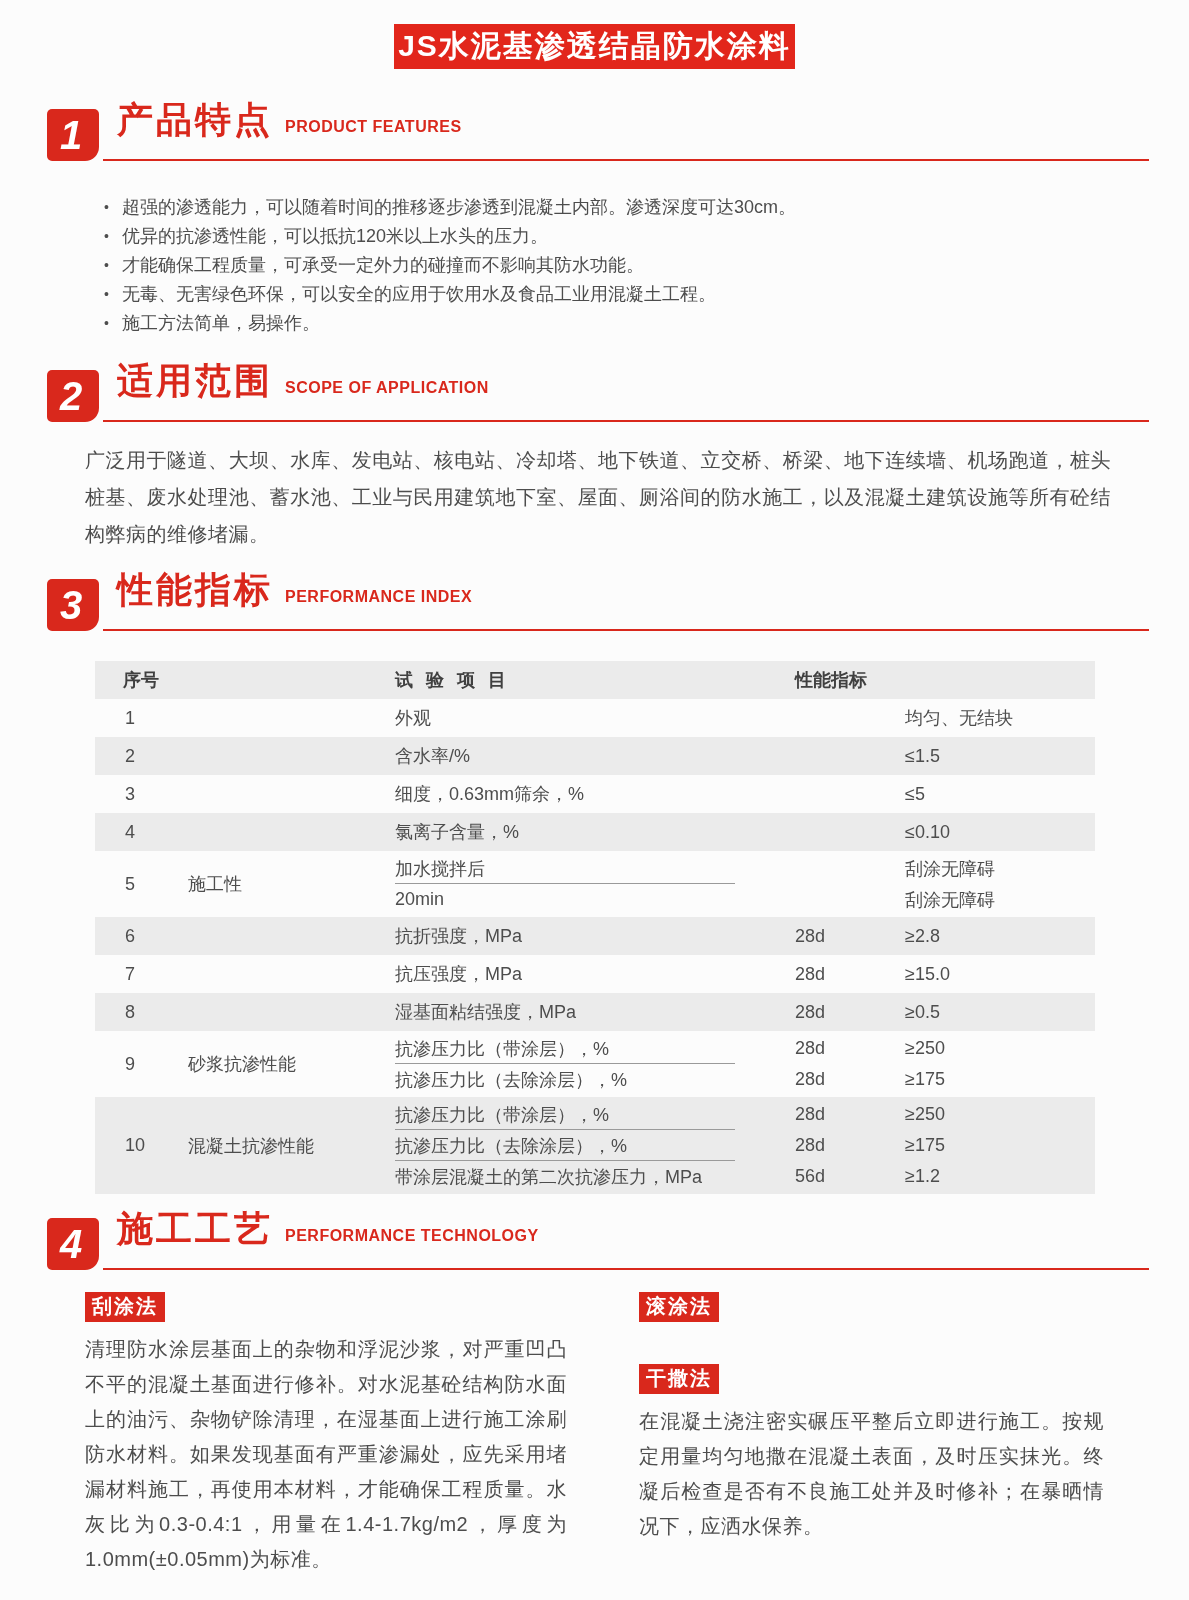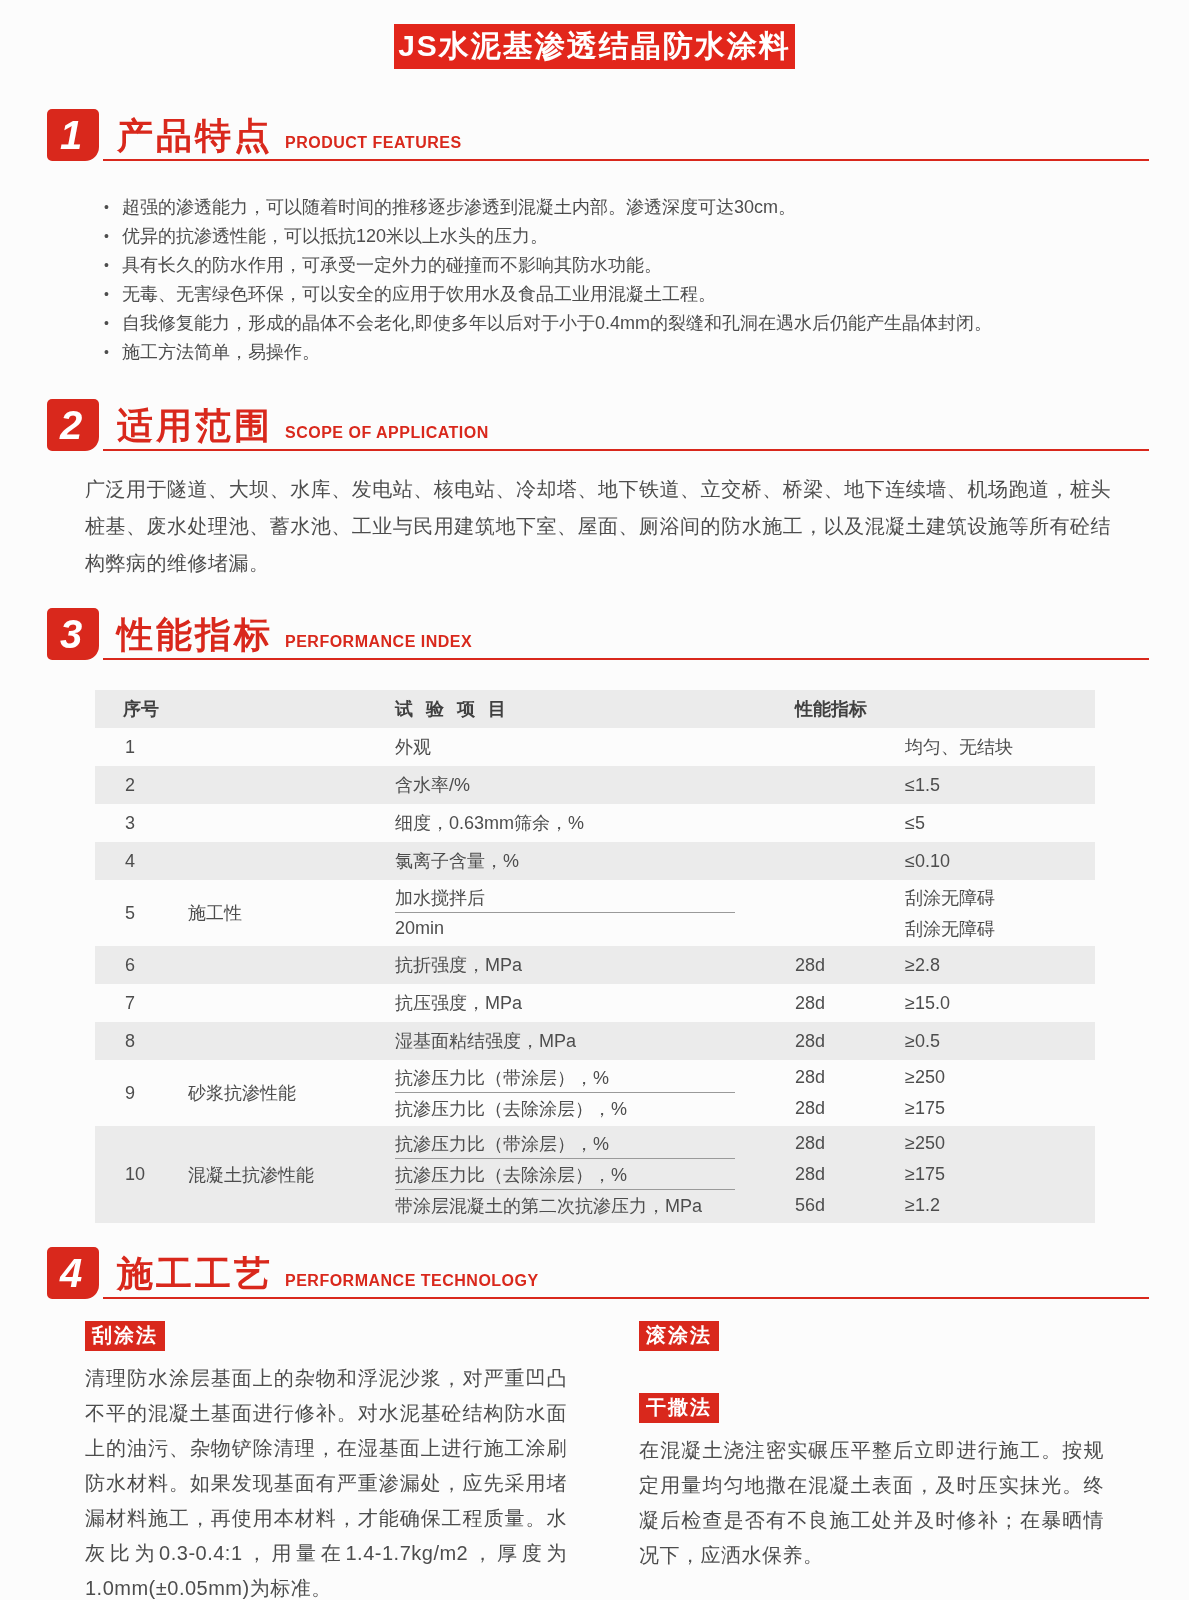--- a/index.html
+++ b/index.html
@@ -22,21 +22,21 @@
     letter-spacing:2px;padding:5px 4px 7px;line-height:1.1;
   }
   
   .sec-header{position:relative;height:54px;margin:0 40px 0 47px;}
   .sec-header .line{position:absolute;left:56px;right:0;bottom:0;height:2px;background:var(--accent);}
   .sec-num{
     position:absolute;left:0;bottom:0;width:52px;height:52px;background:var(--accent);
     border-radius:5px 5px 14px 5px;color:#fff;font-size:40px;font-weight:bold;font-style:italic;
     display:flex;align-items:center;justify-content:center;padding-right:4px;
   }
-  .sec-titles{position:absolute;left:70px;bottom:0;display:flex;align-items:baseline;}
+  .sec-titles{position:absolute;left:70px;bottom:16px;display:flex;align-items:baseline;}
   .sec-zh{color:var(--accent);font-size:36px;font-weight:bold;letter-spacing:3px;}
   .sec-en{color:var(--accent);font-size:16px;font-weight:bold;margin-left:12px;letter-spacing:.5px;}
   
   .features{list-style:none;margin:32px 40px 0 104px;}
   .features li{
     font-size:18px;line-height:29px;color:#4d4d4d;position:relative;padding-left:18px;
   }
   .features li::before{content:"•";position:absolute;left:0;top:0;color:#4d4d4d;font-size:14px;}
   
   .scope-p{
@@ -89,23 +89,22 @@
   <div class="line"></div>
   <div class="sec-num">1</div>
   <div class="sec-titles">
     <span class="sec-zh">产品特点</span>
     <span class="sec-en">PRODUCT FEATURES</span>
   </div>
 </div>
 <ul class="features">
   <li>超强的渗透能力，可以随着时间的推移逐步渗透到混凝土内部。渗透深度可达30cm。</li>
   <li>优异的抗渗透性能，可以抵抗120米以上水头的压力。</li>
-  <li>具有长久的防水作用，可承受一定外力的碰撞而不影响其防水功能。</li>
+  <li>才能确保工程质量，可承受一定外力的碰撞而不影响其防水功能。</li>
   <li>无毒、无害绿色环保，可以安全的应用于饮用水及食品工业用混凝土工程。</li>
-  <li>自我修复能力，形成的晶体不会老化,即使多年以后对于小于0.4mm的裂缝和孔洞在遇水后仍能产生晶体封闭。</li>
   <li>施工方法简单，易操作。</li>
 </ul>
 
 <div class="sec-header mt-s2">
   <div class="line"></div>
   <div class="sec-num">2</div>
   <div class="sec-titles">
     <span class="sec-zh">适用范围</span>
     <span class="sec-en">SCOPE OF APPLICATION</span>
   </div>

